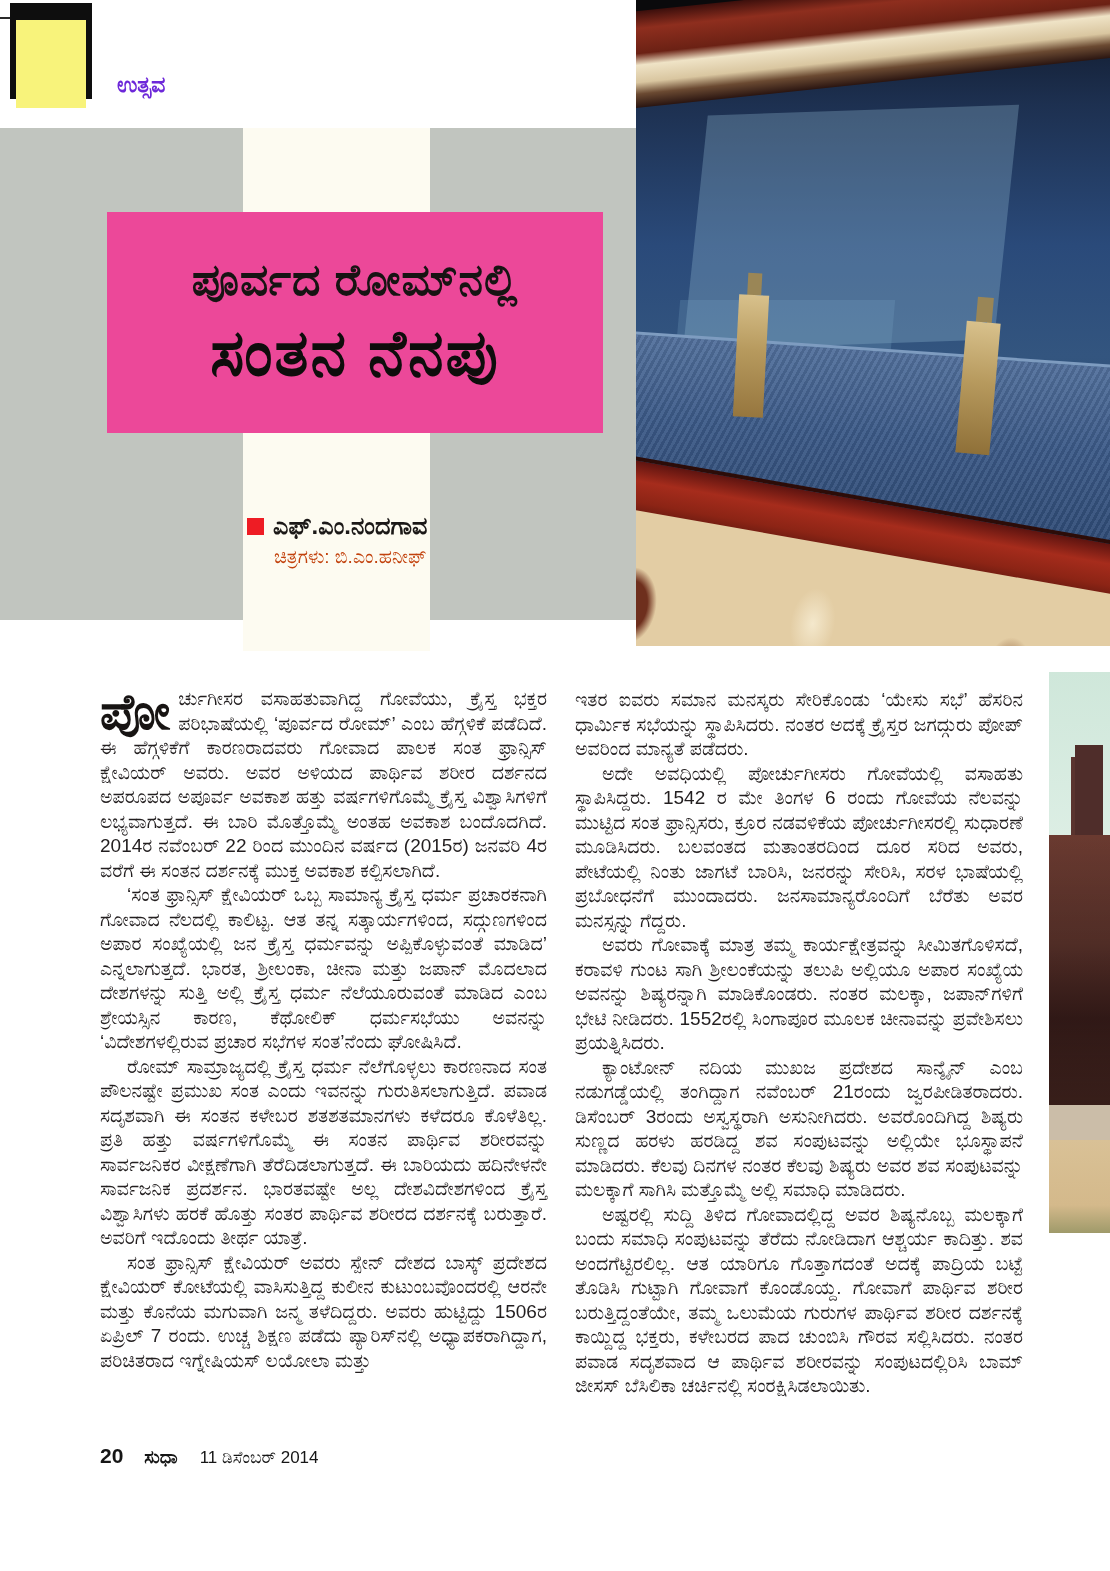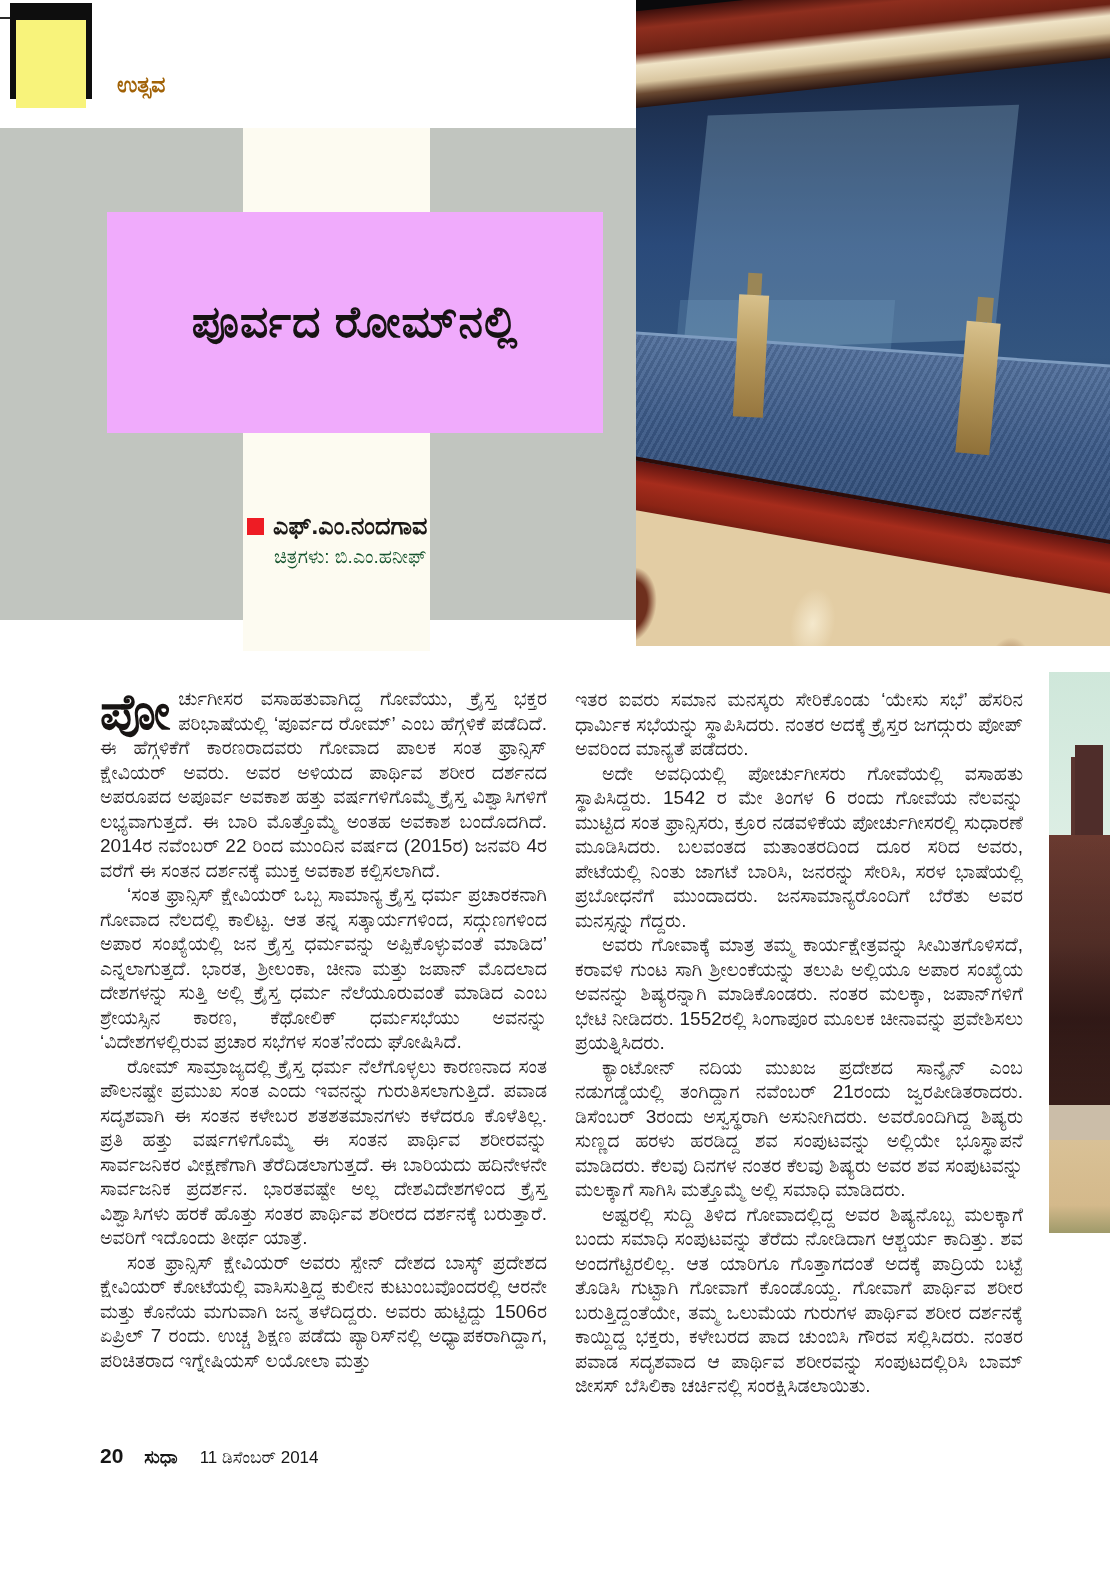--- a/index.html
+++ b/index.html
@@ -7,38 +7,38 @@
     width:1110px;height:1571px;position:relative;background:#ffffff;
     font-family:"Liberation Sans", sans-serif;color:#221e1f;overflow:hidden;
   }
   .abs{position:absolute;}
 
   
   .black-square{left:10px;top:3px;width:82px;height:96px;background:#0e0e0e;}
   .yellow-square{left:16px;top:20px;width:70px;height:88px;background:#f8f37b;}
   .tick-top{left:0;top:17px;width:12px;height:2px;background:#2a2a2a;}
   .tick-mid{left:0;top:386px;width:7px;height:10px;background:#bcbcbc;}
-  .kicker{left:117px;top:72px;font-size:22px;font-weight:bold;color:#a16207;}
+  .kicker{left:117px;top:72px;font-size:22px;font-weight:bold;color:#6d28d9;}
 
   
   .gray-left{left:0;top:128px;width:243px;height:492px;background:#c1c5bf;}
   .gray-right{left:430px;top:128px;width:206px;height:492px;background:#c1c5bf;}
   .cream-band{left:243px;top:128px;width:187px;height:523px;background:#fdfbf1;}
   .title-box{
-    left:107px;top:212px;width:496px;height:221px;background:#f0abfc;
+    left:107px;top:212px;width:496px;height:221px;background:#ec4899;
     display:flex;flex-direction:column;align-items:center;justify-content:center;
   }
   .title-line1{font-size:44px;font-weight:700;color:#171413;letter-spacing:1px;}
   .title-line2{font-size:64px;font-weight:900;color:#0f0d0c;margin-top:10px;letter-spacing:2px;}
 
   .byline-wrap{left:247px;top:512px;width:260px;}
   .byline-row{display:flex;align-items:center;}
   .red-bullet{width:17px;height:17px;background:#ee1c24;margin-right:9px;flex:0 0 auto;}
   .byline-name{font-size:24px;font-weight:bold;color:#1b1817;}
-  .photo-credit{font-size:19px;color:#14532d;margin:6px 0 0 27px;}
+  .photo-credit{font-size:19px;color:#c2410c;margin:6px 0 0 27px;}
 
   
   .main-photo{
     left:636px;top:0;width:474px;height:646px;overflow:hidden;
     background:linear-gradient(180deg,#0e1524 0%,#1d3050 16%,#2a4a7a 38%,#33557f 55%,#2b4a70 72%,#1c3050 100%);
   }
   .photo-top-black{position:absolute;left:0;top:0;width:100%;height:30px;background:#0b0b0e;}
   .photo-top-black2{position:absolute;left:0;top:0;width:300px;height:72px;background:#0a0a0c;}
   .beam-top{
     position:absolute;left:-25px;top:14px;width:560px;height:96px;
@@ -128,20 +128,21 @@
 <div class="abs black-square"></div>
 <div class="abs yellow-square"></div>
 <div class="abs kicker">ಉತ್ಸವ</div>
 <div class="abs tick-mid"></div>
 
 <div class="abs gray-left"></div>
 <div class="abs gray-right"></div>
 <div class="abs cream-band"></div>
 <div class="abs title-box">
   <div class="title-line1">ಪೂರ್ವದ ರೋಮ್‌ನಲ್ಲಿ</div>
+  <div class="title-line2">ಸಂತನ ನೆನಪು</div>
 </div>
 
 <div class="abs byline-wrap">
   <div class="byline-row">
     <span class="red-bullet"></span>
     <span class="byline-name">ಎಫ್.ಎಂ.ನಂದಗಾವ</span>
   </div>
   <div class="photo-credit">ಚಿತ್ರಗಳು: ಬಿ.ಎಂ.ಹನೀಫ್</div>
 </div>
 

